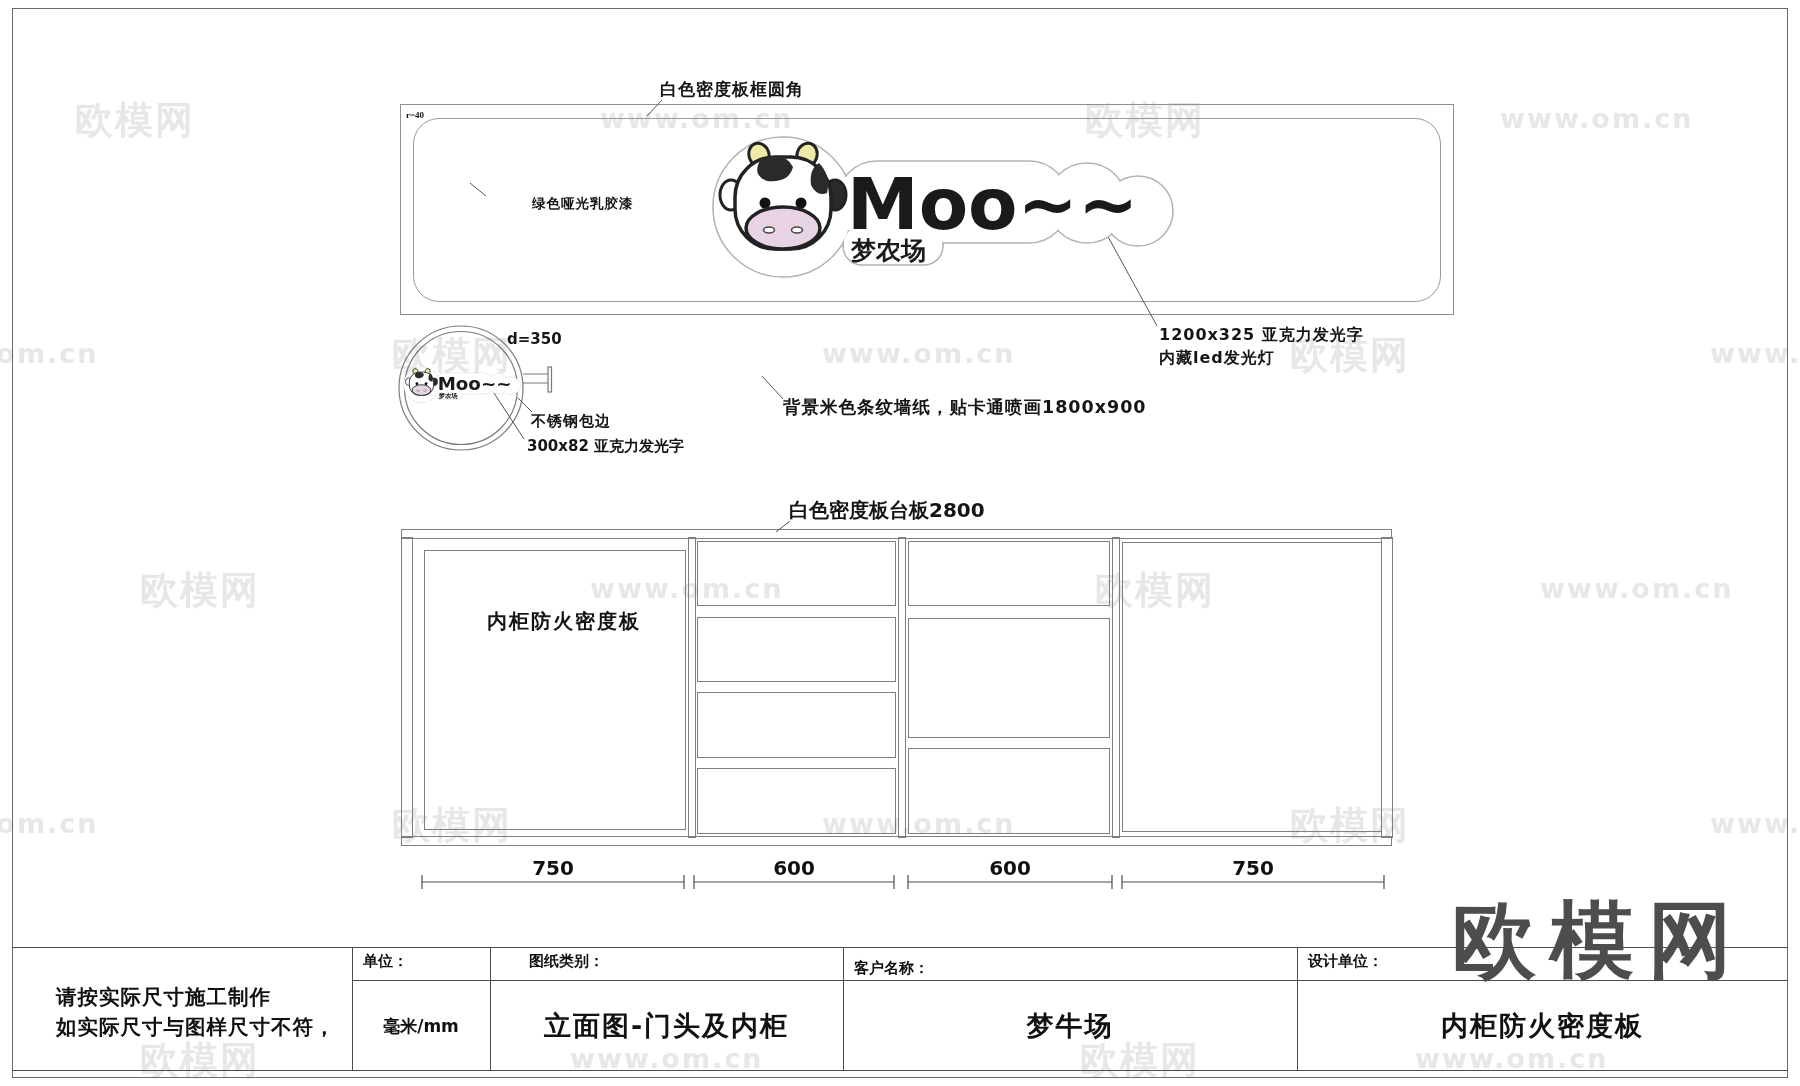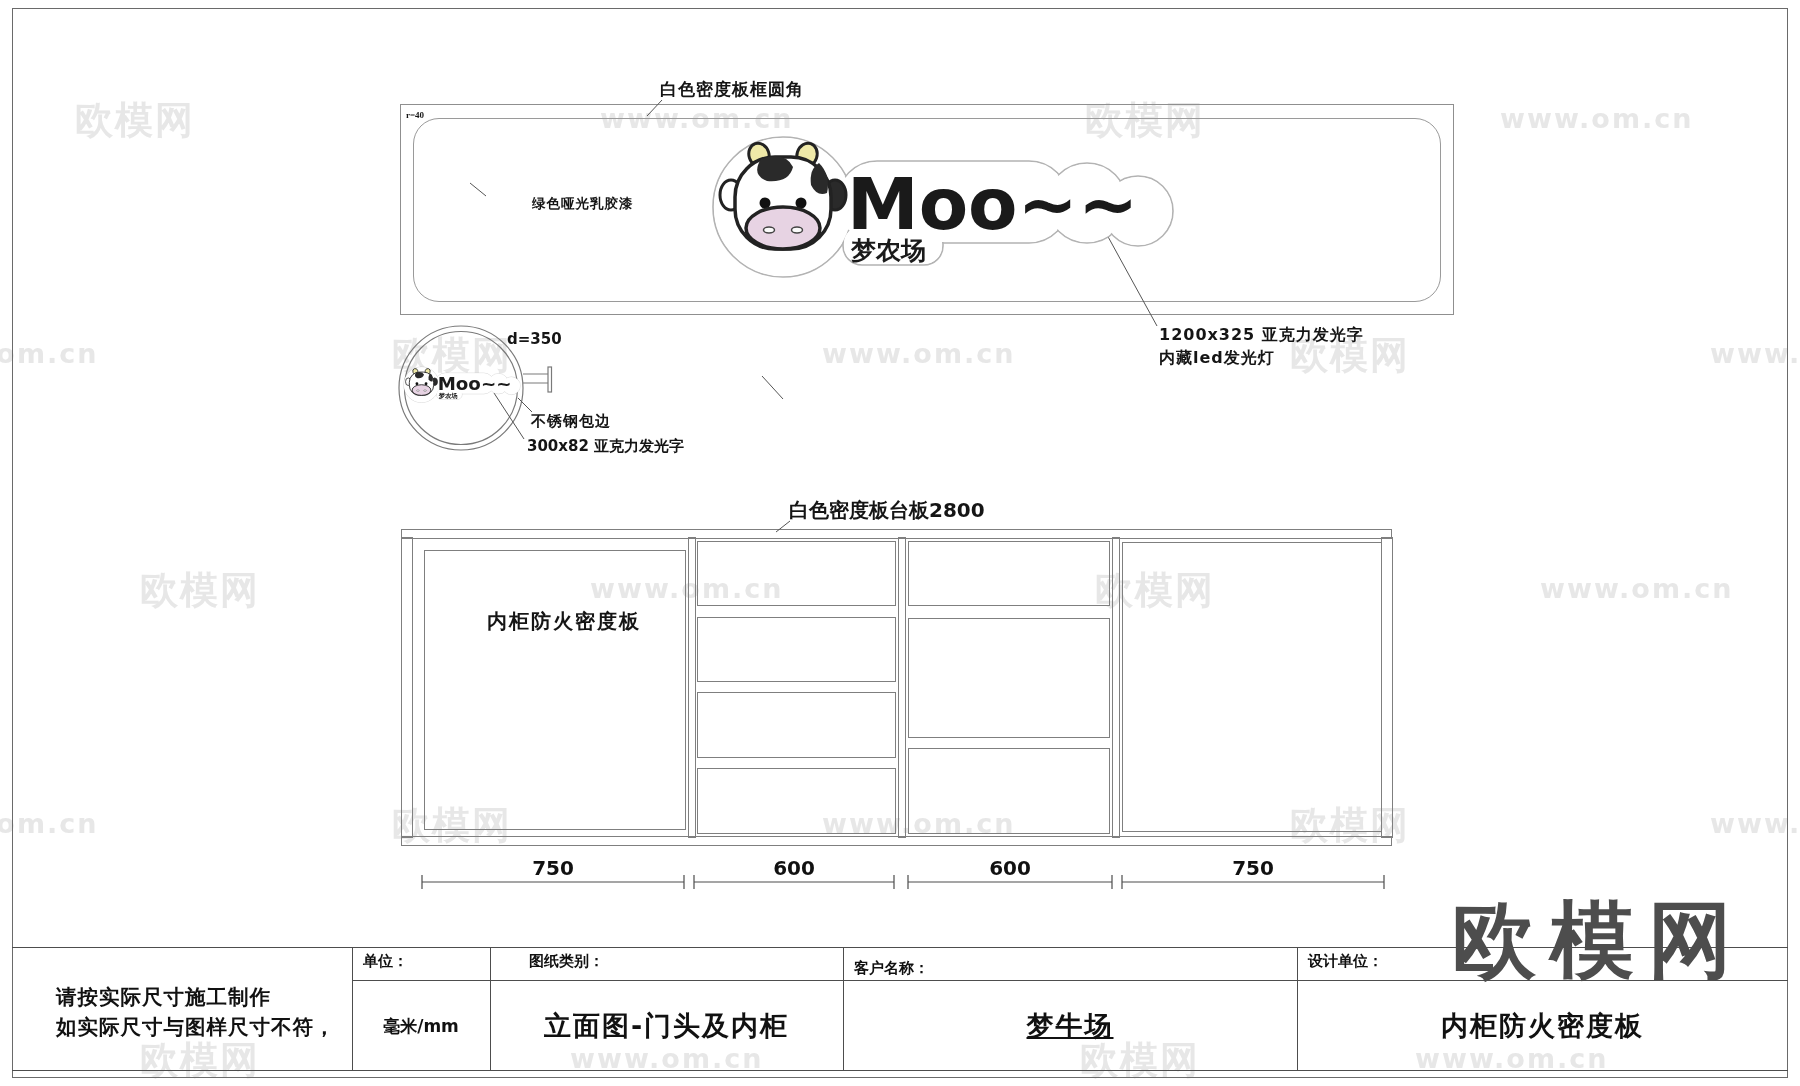--- a/index.html
+++ b/index.html
@@ -82,20 +82,21 @@
   <div class="lbl lbl-r40">r=40</div>
   <div class="lbl lbl-paint">绿色哑光乳胶漆</div>
   <div class="lbl lbl-acrylic">
     <div>1200x325 亚克力发光字</div>
     <div>内藏led发光灯</div>
   </div>
 
   <div class="lbl lbl-d350">d=350</div>
   <div class="lbl lbl-steel">不锈钢包边</div>
   <div class="lbl lbl-sm-acrylic">300x82 亚克力发光字</div>
+  <div class="lbl lbl-bg">背景米色条纹墙纸，贴卡通喷画1800x900</div>
 
   <div class="lbl lbl-cab">白色密度板台板2800</div>
   <div class="lbl lbl-inner">内柜防火密度板</div>
 
   <svg id="lines" width="1800" height="1086">
     <g stroke="#7a7a7a" fill="none" stroke-width="1.2">
       <circle cx="461" cy="388" r="62"></circle>
       <circle cx="461" cy="388" r="56.5"></circle>
       <path d="M523,374 H548 M523,383 H548"></path>
       <rect x="548" y="367" width="3.5" height="25"></rect>
@@ -172,25 +173,25 @@
     <div>如实际尺寸与图样尺寸不符，</div>
   </div>
   <div id="tb-cols">
       <div class="tb-line-v" style="left: 352px; top: 947px; height: 123px;"></div>
       <div class="tb-line-h" style="left: 352px; top: 980px; width: 138px;"></div>
       <div class="tb-header" style="left: 363px;">单位：</div>
       <div class="tb-value small" style="left: 352px; width: 138px;">毫米/mm</div>
       <div class="tb-line-v" style="left: 490px; top: 947px; height: 123px;"></div>
       <div class="tb-line-h" style="left: 490px; top: 980px; width: 353px;"></div>
       <div class="tb-header" style="left: 501px; padding-left: 28px;">图纸类别：</div>
-      <div class="tb-value" style="left: 470px; width: 353px; padding-left: 20px;">立面图-门头及内柜</div>
+      <div class="tb-value" style="left: 490px; width: 353px;">立面图-门头及内柜</div>
       <div class="tb-line-v" style="left: 843px; top: 947px; height: 123px;"></div>
       <div class="tb-line-h" style="left: 843px; top: 980px; width: 454px;"></div>
       <div class="tb-header" style="left: 854px; margin-top: 7px;">客户名称：</div>
-      <div class="tb-value" style="left: 843px; width: 454px; text-decoration: underline;">梦牛场</div>
+      <div class="tb-value" style="left: 843px; width: 454px;">梦牛场</div>
       <div class="tb-line-v" style="left: 1297px; top: 947px; height: 123px;"></div>
       <div class="tb-line-h" style="left: 1297px; top: 980px; width: 491px;"></div>
       <div class="tb-header" style="left: 1308px;">设计单位：</div>
       <div class="tb-value" style="left: 1297px; width: 491px;">内柜防火密度板</div>
     </div>
 
   <div id="cabinet">
       <div class="cab-box" style="left: 401px; top: 529px; width: 989px; height: 8px;"></div>
       <div class="cab-box" style="left: 401px; top: 836px; width: 989px; height: 8px;"></div>
       <div class="cab-box" style="left: 401px; top: 537px; width: 10px; height: 299px;"></div>

